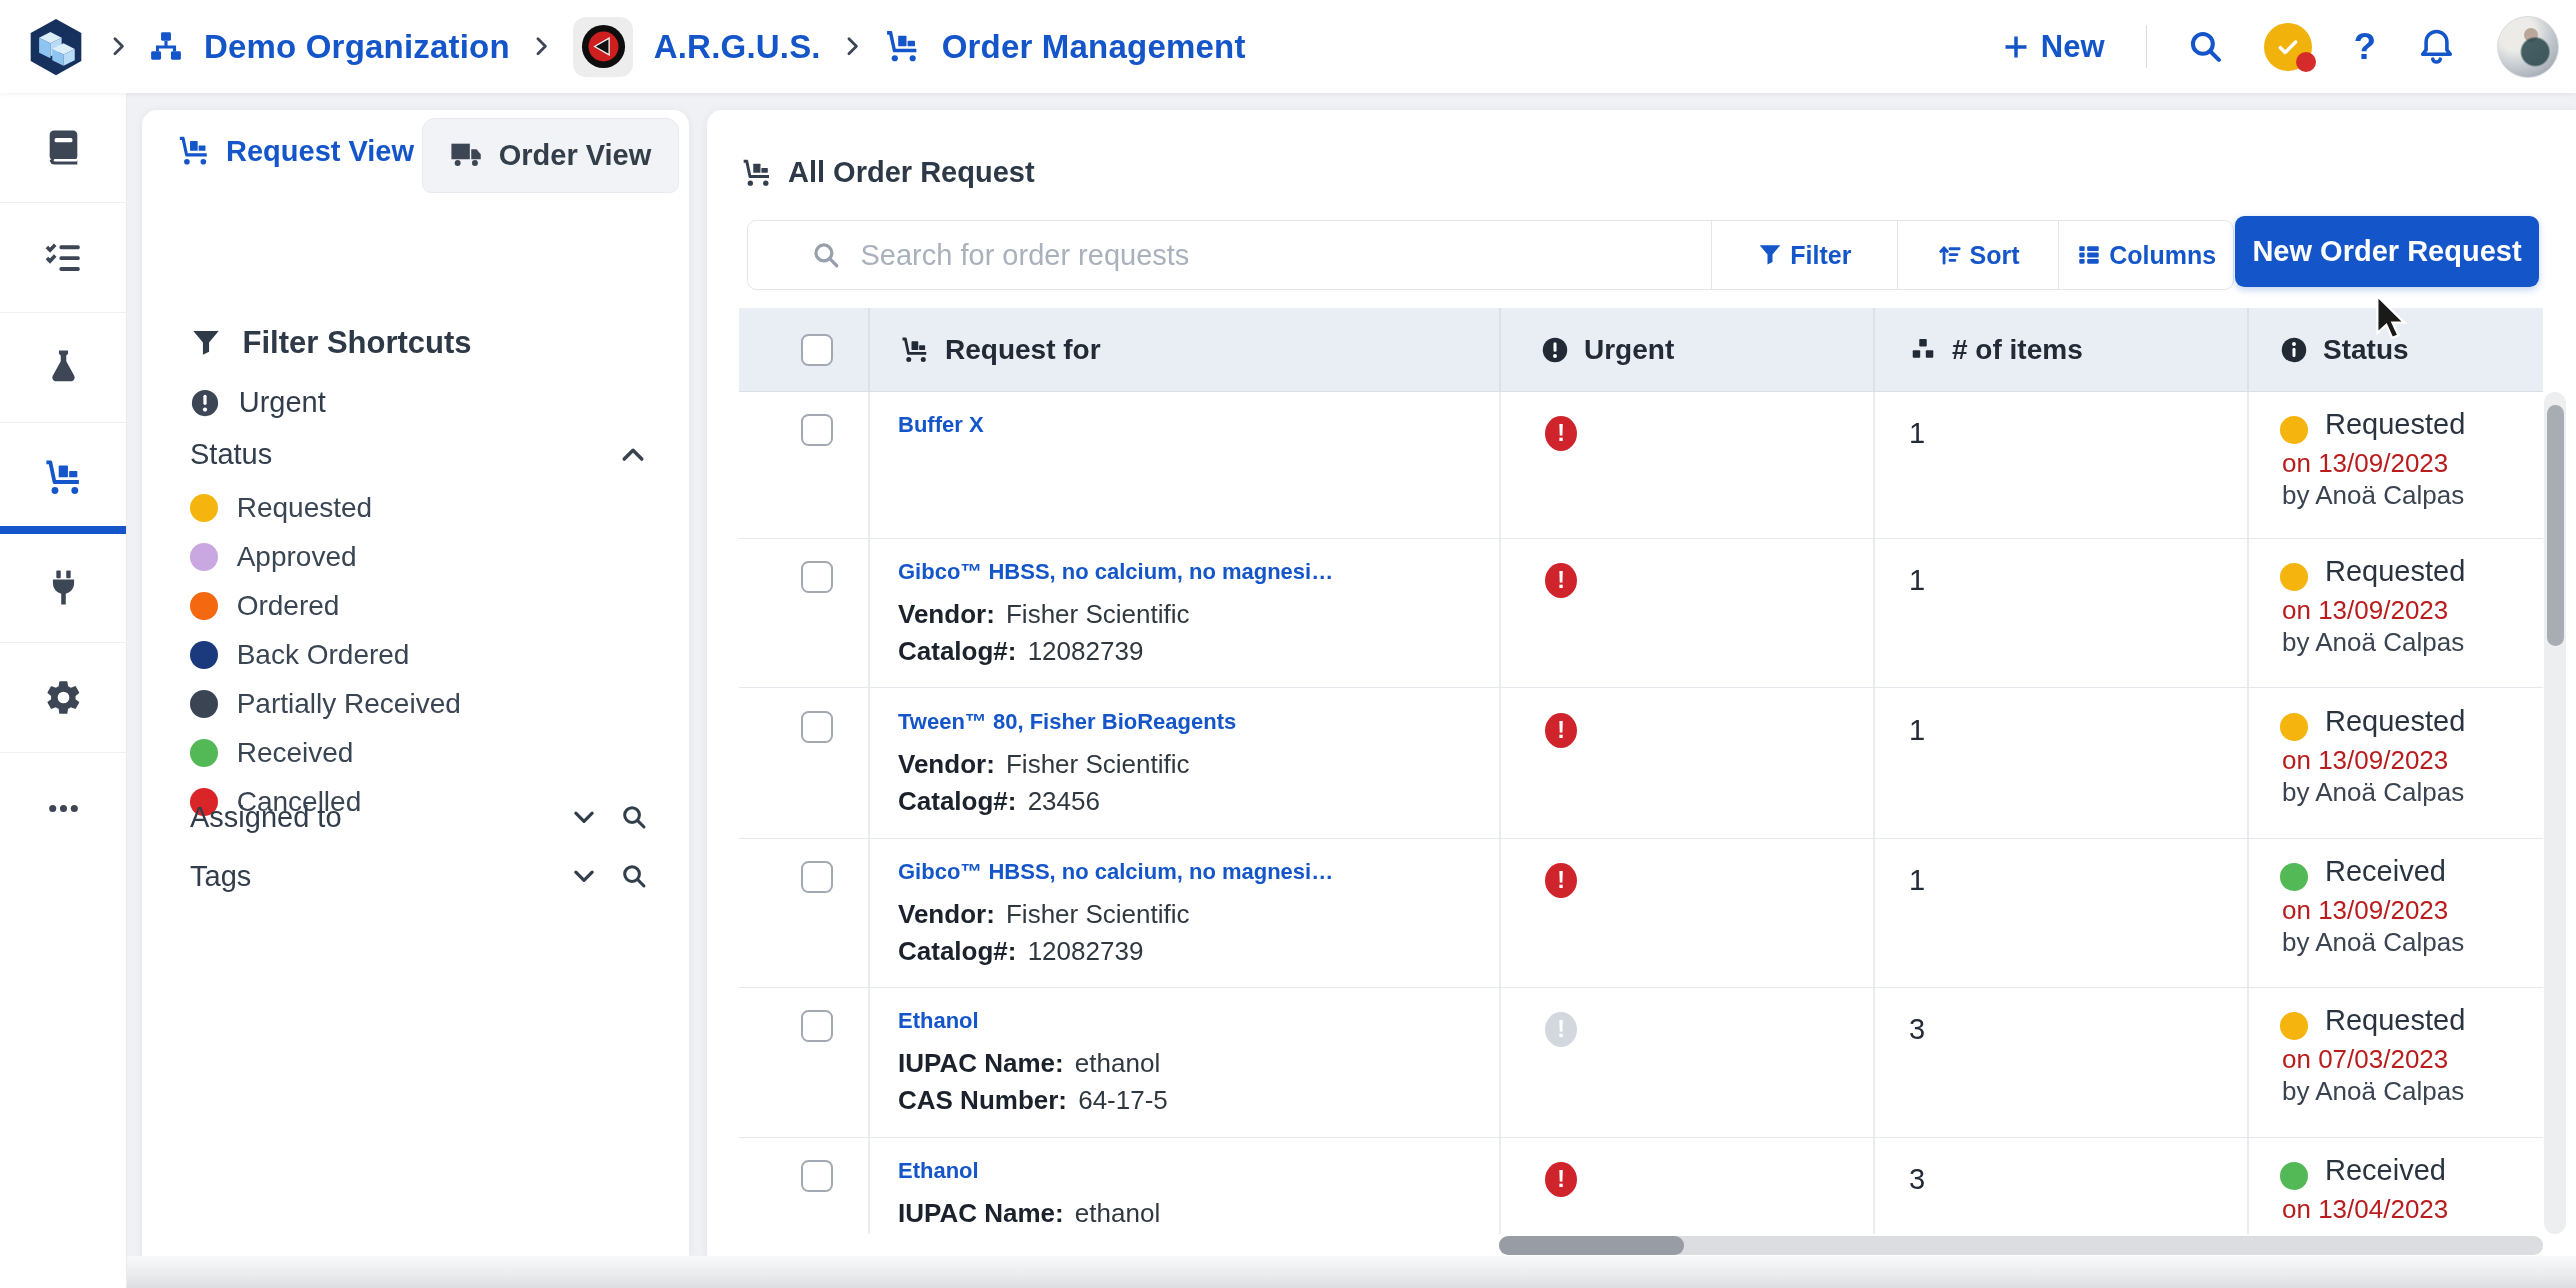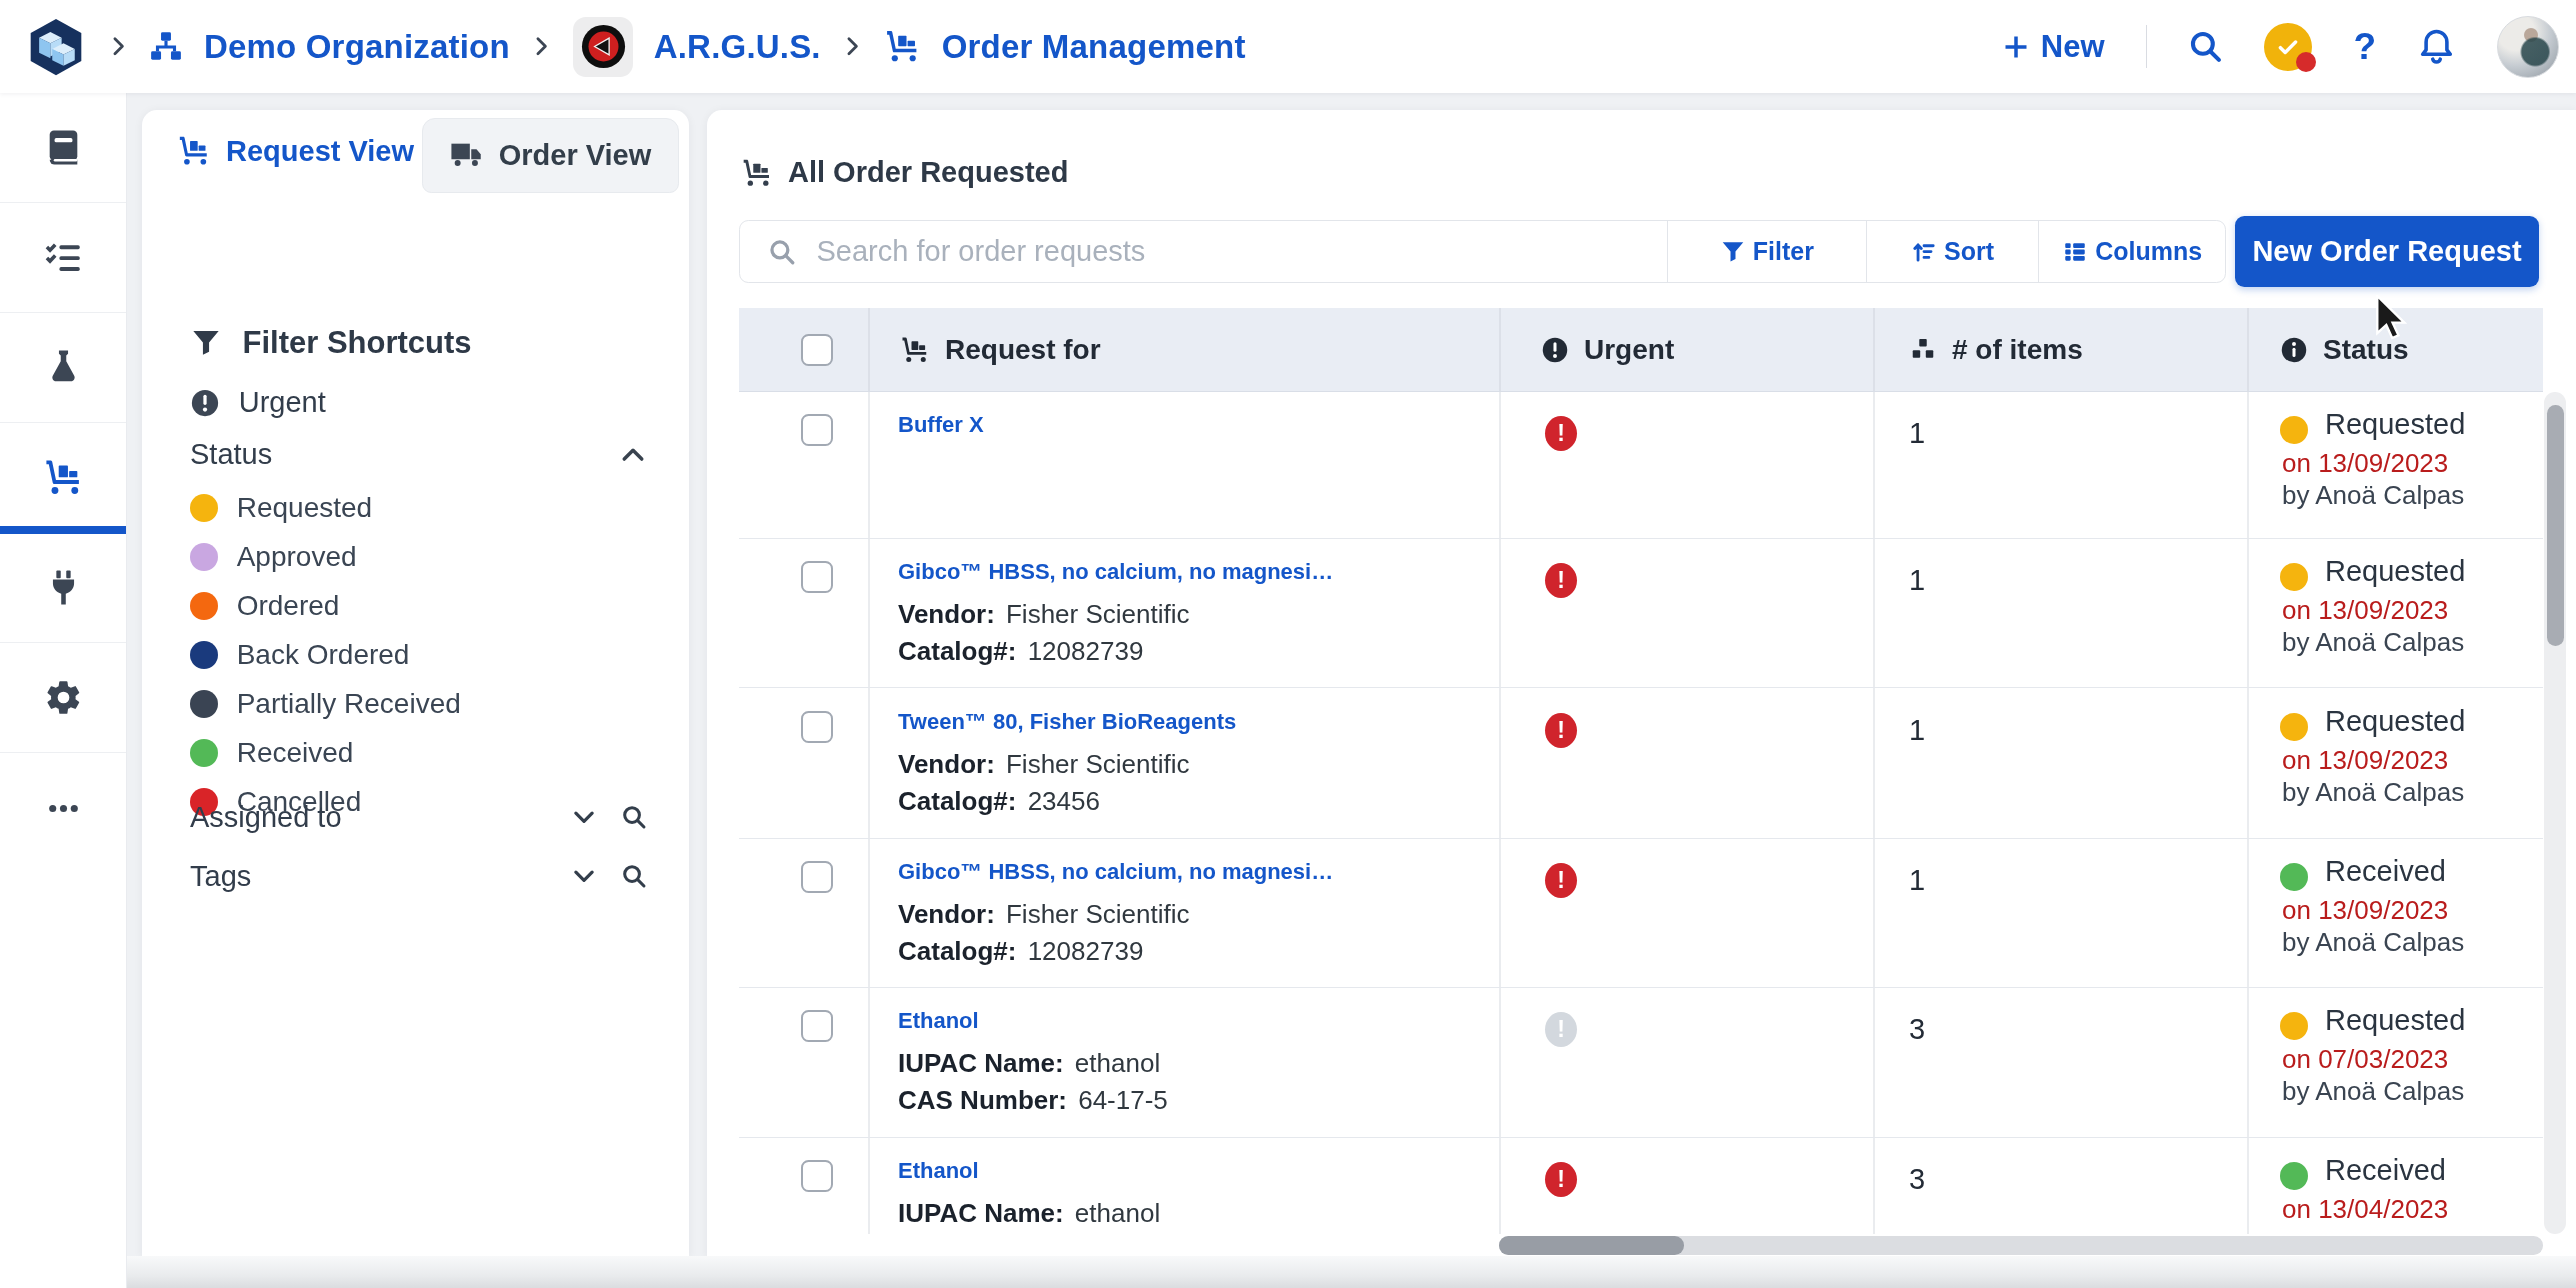--- a/index.html
+++ b/index.html
@@ -56,22 +56,22 @@
   .dot { width:28px; height:28px; border-radius:50%; flex:0 0 auto; }
   .group-row { position:absolute; left:48px; width:457px; height:60px; display:flex; align-items:center;
                color:#323D4B; font-size:29px; font-weight:500; cursor:pointer; }
   .group-icons { margin-left:auto; display:flex; align-items:center; gap:24px; color:#333E4B; }
 
   
   .main-card { position:absolute; left:707px; top:110px; width:1869px; height:1146px; background:#fff;
                border-radius:15px 0 0 0; box-shadow:0 1.9px 9.3px rgba(25,35,55,.06); z-index:10; overflow:hidden; }
   .card-title { position:absolute; left:34px; top:41px; height:43px; display:flex; align-items:center; gap:15px;
                 color:#2E3947; font-size:29px; font-weight:700; }
-  .searchbar { position:absolute; left:32px; top:110px; width:1487px; height:63px; border:1.9px solid #E2E5EA;
-               border-radius:9.3px; display:flex; background:#fff; }
+  .searchbar { position:absolute; left:40px; top:110px; width:1487px; height:70px; border:1.9px solid #E2E5EA;
+               border-radius:9.3px; display:flex; background:#fff;padding-left:36px; }
   .search-region { flex:0 0 927px; display:flex; align-items:center; gap:20.5px; padding-left:28px; color:#98A0AC; }
   .search-region input { border:none; outline:none; font-size:29px; color:#3a4450; width:765px;
                          font-family:"Liberation Sans", sans-serif; background:transparent; }
   .search-region input::placeholder { color:#A9B1BC; }
   .seg { display:flex; align-items:center; justify-content:center; gap:7px; border-left:1.9px solid #E2E5EA;
          color:#1456C9; font-size:25px; font-weight:700; cursor:pointer; }
   .seg.f { width:199px; } .seg.s { width:173px; } .seg.c { width:187px; }
   .primary-btn { position:absolute; left:1528px; top:106px; width:304px; height:71px; background:#1456C9;
                  border-radius:9.3px; color:#fff; font-size:29px; font-weight:700;
                  display:flex; align-items:center; justify-content:center; cursor:pointer;
@@ -429,21 +429,21 @@
           </svg>
         </span>
     </div>
   </aside>
 
   <section class="main-card">
     <div class="card-title">
       <svg width="32" height="32" style="color:#343F4D;" viewBox="0 0 34 34">
           <use href="#i-cart"></use>
         </svg>
-      <span>All Order Requested</span>
+      <span>All Order Request</span>
     </div>
 
     <div class="searchbar">
       <div class="search-region">
         <svg width="28" height="28" viewBox="0 0 30 30">
             <use href="#i-search"></use>
           </svg>
         <input type="text" placeholder="Search for order requests" style="">
       </div>
       <div class="seg f">

